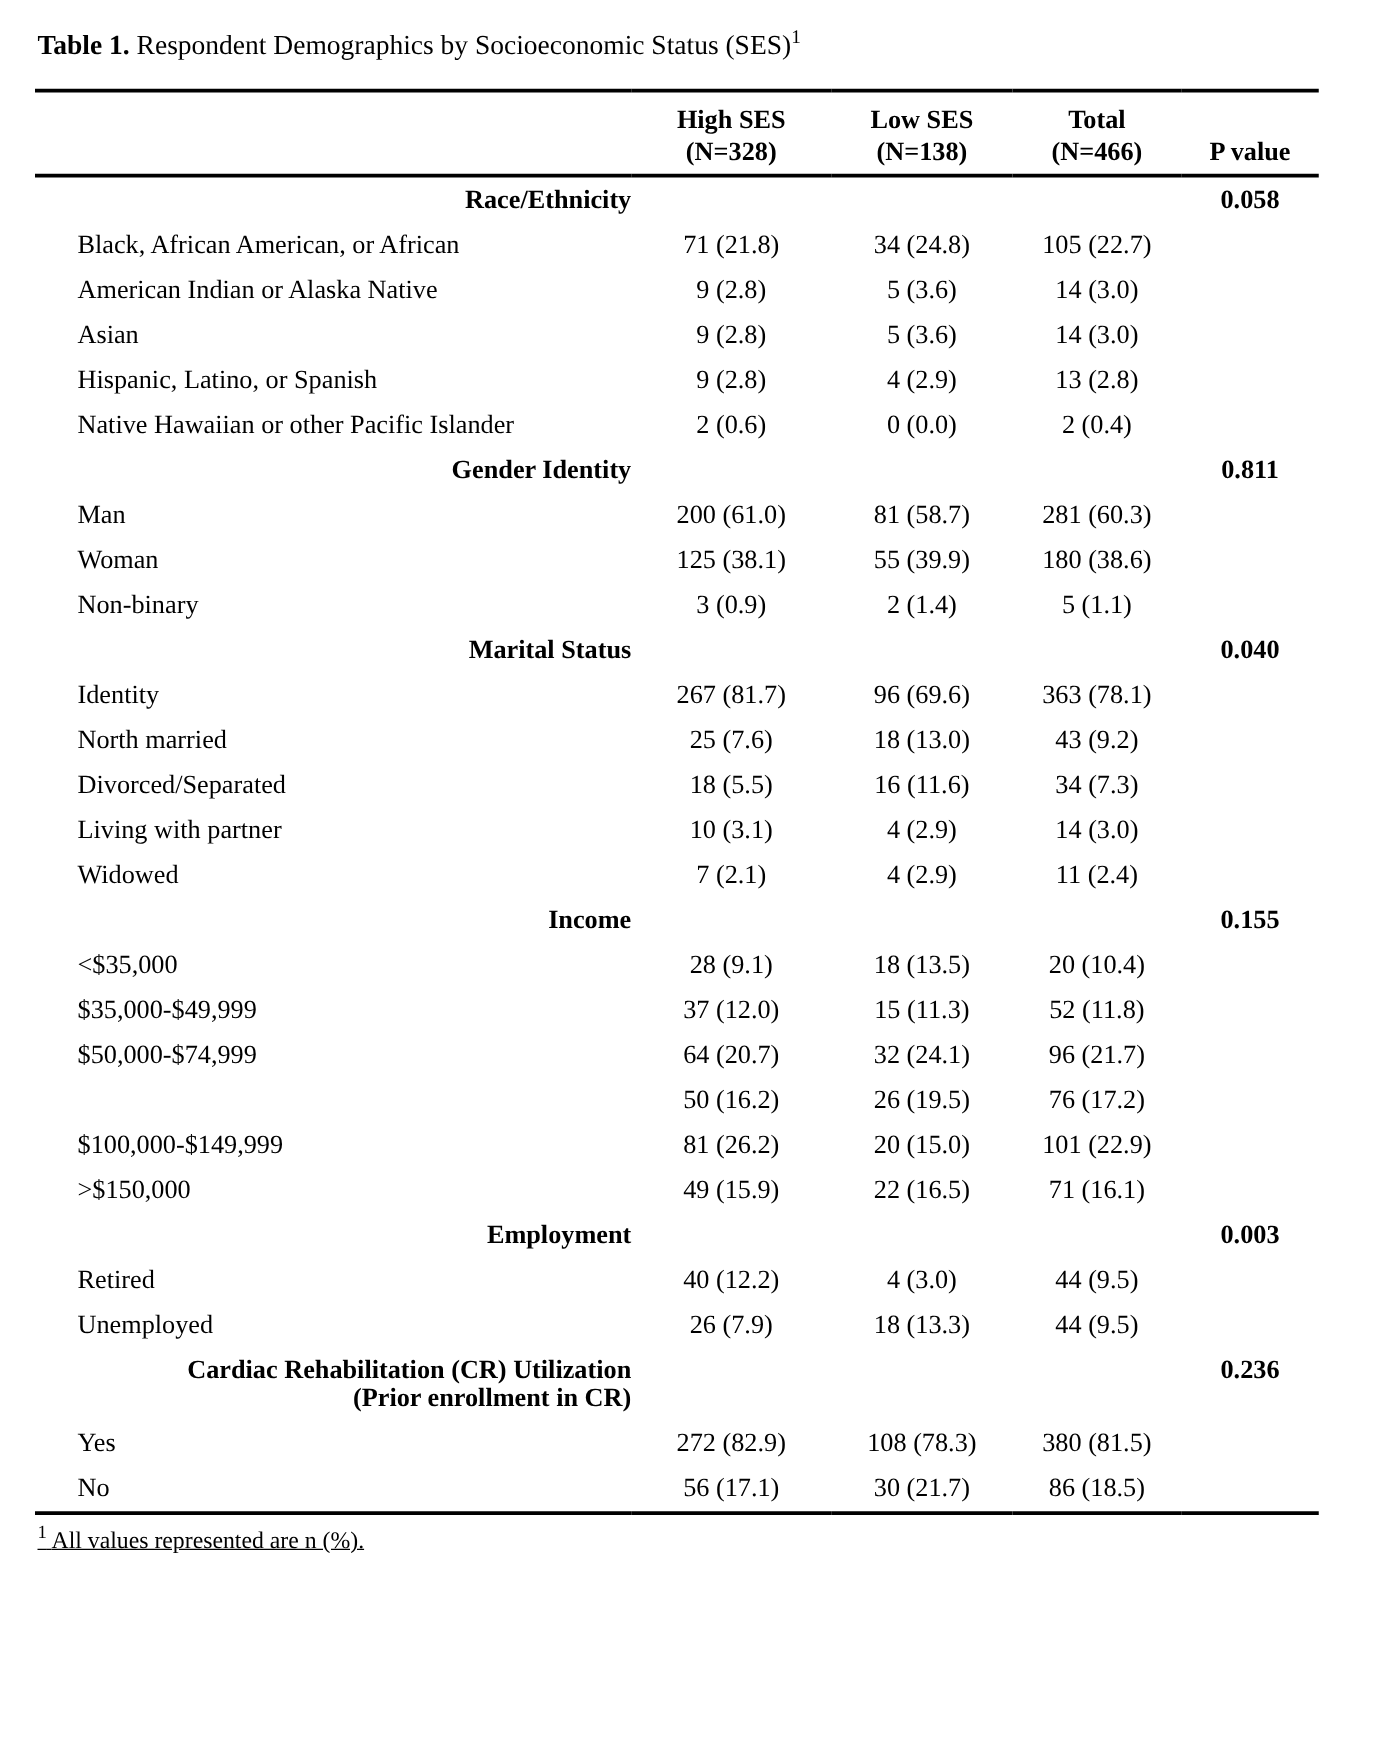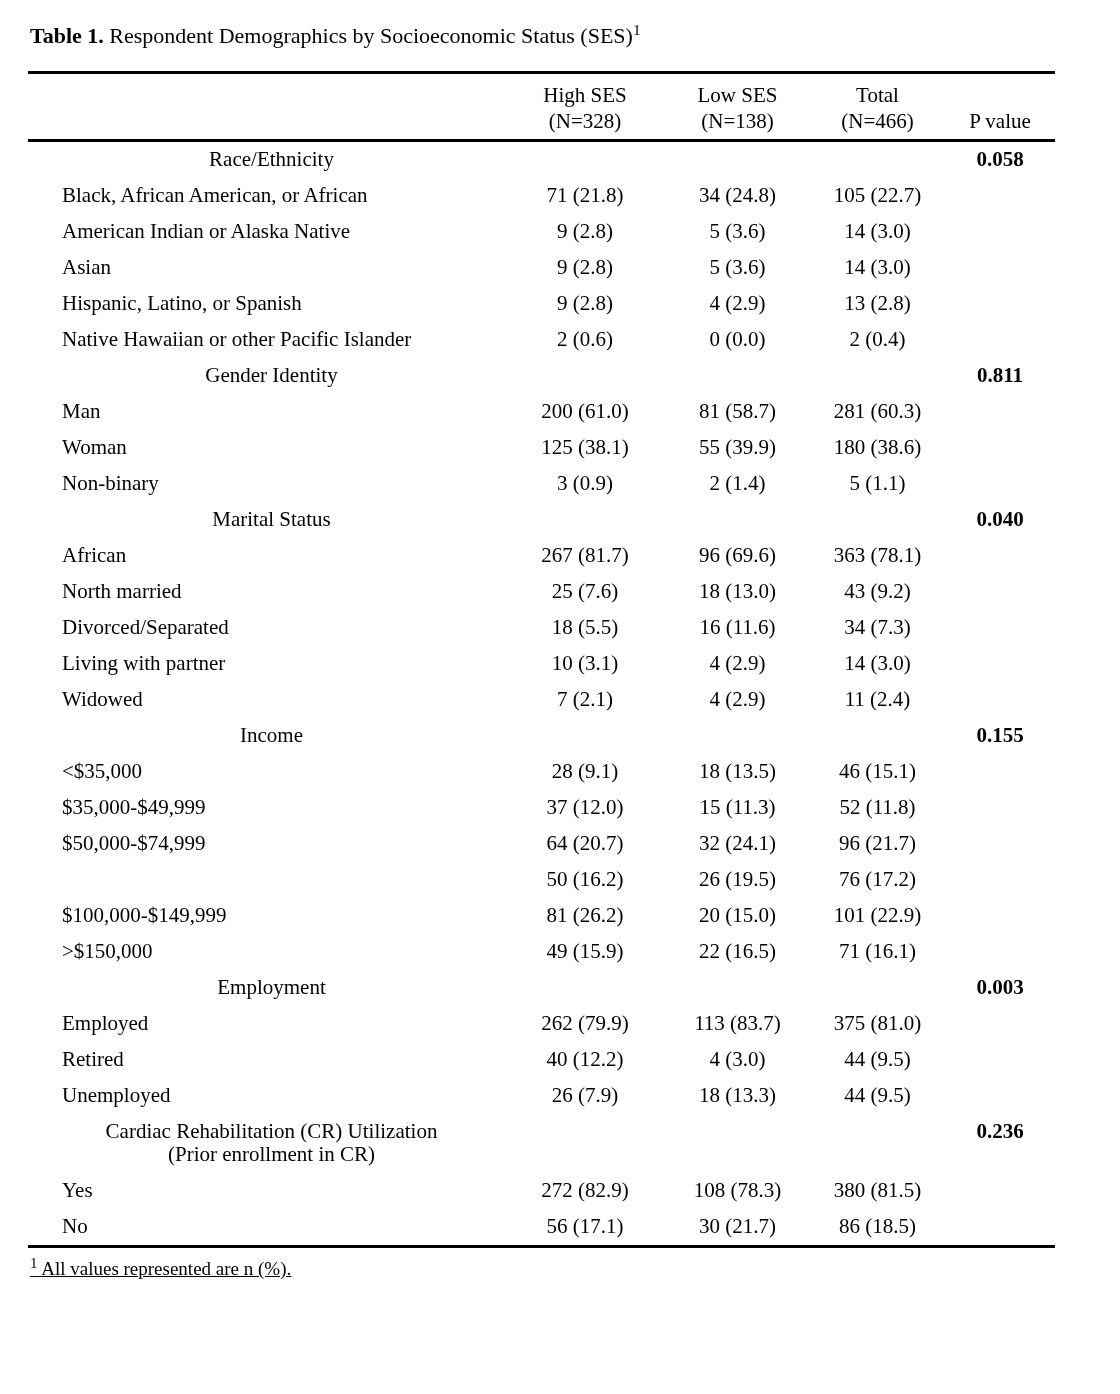--- a/index.html
+++ b/index.html
@@ -32,40 +32,40 @@
     border-top: 3px solid #000;
     border-bottom: 3px solid #000;
   }
   col.c-label { width: 477px; }
   col.c-high  { width: 160px; }
   col.c-low   { width: 145px; }
   col.c-total { width: 135px; }
   col.c-pval  { width: 110px; }
 
   thead th {
-    font-weight: normal;
+    font-weight: bold;
     font-size: 21px;
     line-height: 26px;
     vertical-align: bottom;
     text-align: center;
     padding: 8px 0 5px 0;
     border-bottom: 3px solid #000;
   }
   tbody td {
     font-size: 21px;
     line-height: 23px;
     padding: 6px 0 7px 0;
     vertical-align: top;
   }
   td.num, td.pval { text-align: center; }
   td.pval { font-weight: bold; }
   td.section-label {
-    font-weight: normal;
+    font-weight: bold;
     padding-left: 10px;
-    text-align: center;
+    text-align: right;
   }
   td.item-label {
     padding-left: 34px;
     text-align: left;
   }
   .footnote {
     margin: 9px 0 0 30px;
     font-size: 19px;
     line-height: 24px;
     text-decoration: underline;
@@ -185,21 +185,21 @@
         <tr class="section-row">
           <td class="section-label">
             <div>Marital Status</div>
           </td>
           <td class="num"></td>
           <td class="num"></td>
           <td class="num"></td>
           <td class="pval">0.040</td>
         </tr>
         <tr class="data-row">
-          <td class="item-label">African</td>
+          <td class="item-label">Identity</td>
           <td class="num">267 (81.7)</td>
           <td class="num">96 (69.6)</td>
           <td class="num">363 (78.1)</td>
           <td class="pval"></td>
         </tr>
         <tr class="data-row">
           <td class="item-label">North married</td>
           <td class="num">25 (7.6)</td>
           <td class="num">18 (13.0)</td>
           <td class="num">43 (9.2)</td>
@@ -232,21 +232,21 @@
           </td>
           <td class="num"></td>
           <td class="num"></td>
           <td class="num"></td>
           <td class="pval">0.155</td>
         </tr>
         <tr class="data-row">
           <td class="item-label">&lt;$35,000</td>
           <td class="num">28 (9.1)</td>
           <td class="num">18 (13.5)</td>
-          <td class="num">46 (15.1)</td>
+          <td class="num">20 (10.4)</td>
           <td class="pval"></td>
         </tr>
         <tr class="data-row">
           <td class="item-label">$35,000-$49,999</td>
           <td class="num">37 (12.0)</td>
           <td class="num">15 (11.3)</td>
           <td class="num">52 (11.8)</td>
           <td class="pval"></td>
         </tr>
         <tr class="data-row">
@@ -280,27 +280,20 @@
         <tr class="section-row">
           <td class="section-label">
             <div>Employment</div>
           </td>
           <td class="num"></td>
           <td class="num"></td>
           <td class="num"></td>
           <td class="pval">0.003</td>
         </tr>
         <tr class="data-row">
-          <td class="item-label">Employed</td>
-          <td class="num">262 (79.9)</td>
-          <td class="num">113 (83.7)</td>
-          <td class="num">375 (81.0)</td>
-          <td class="pval"></td>
-        </tr>
-        <tr class="data-row">
           <td class="item-label">Retired</td>
           <td class="num">40 (12.2)</td>
           <td class="num">4 (3.0)</td>
           <td class="num">44 (9.5)</td>
           <td class="pval"></td>
         </tr>
         <tr class="data-row">
           <td class="item-label">Unemployed</td>
           <td class="num">26 (7.9)</td>
           <td class="num">18 (13.3)</td>

